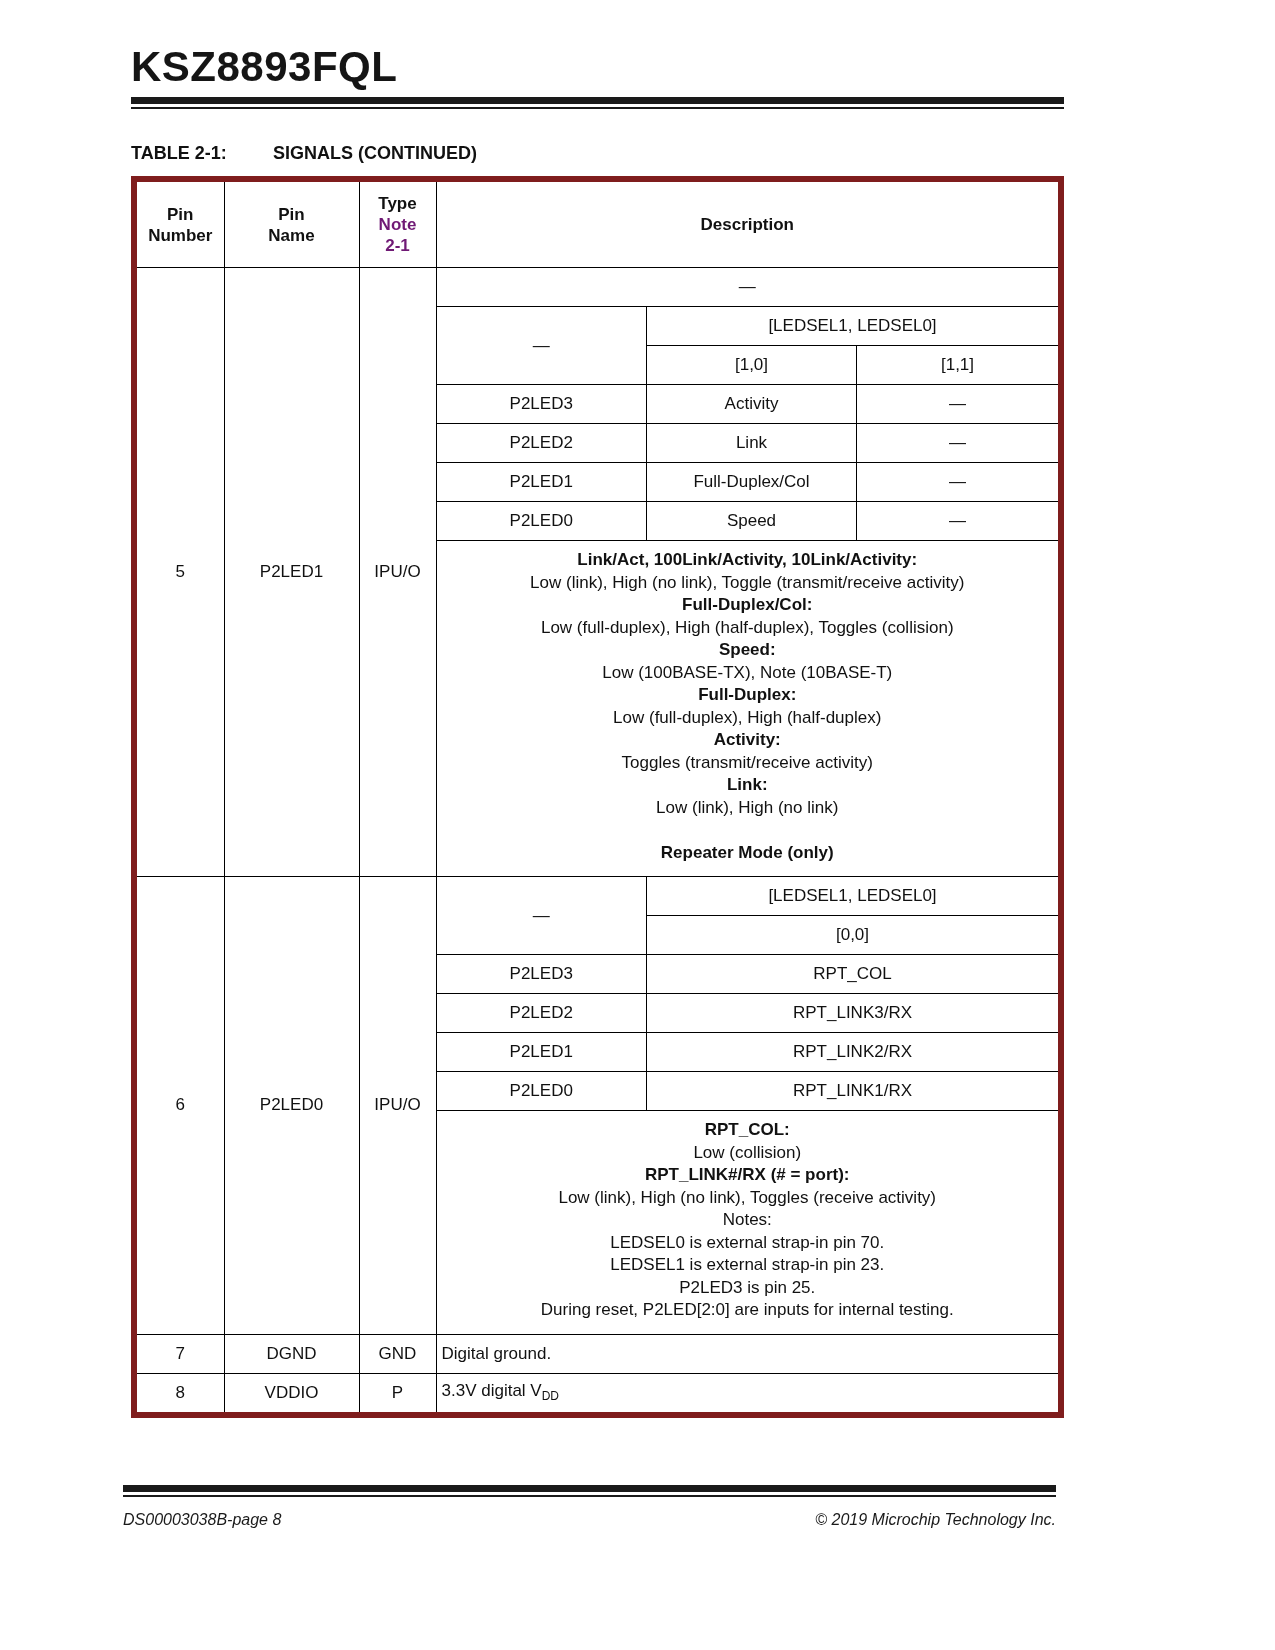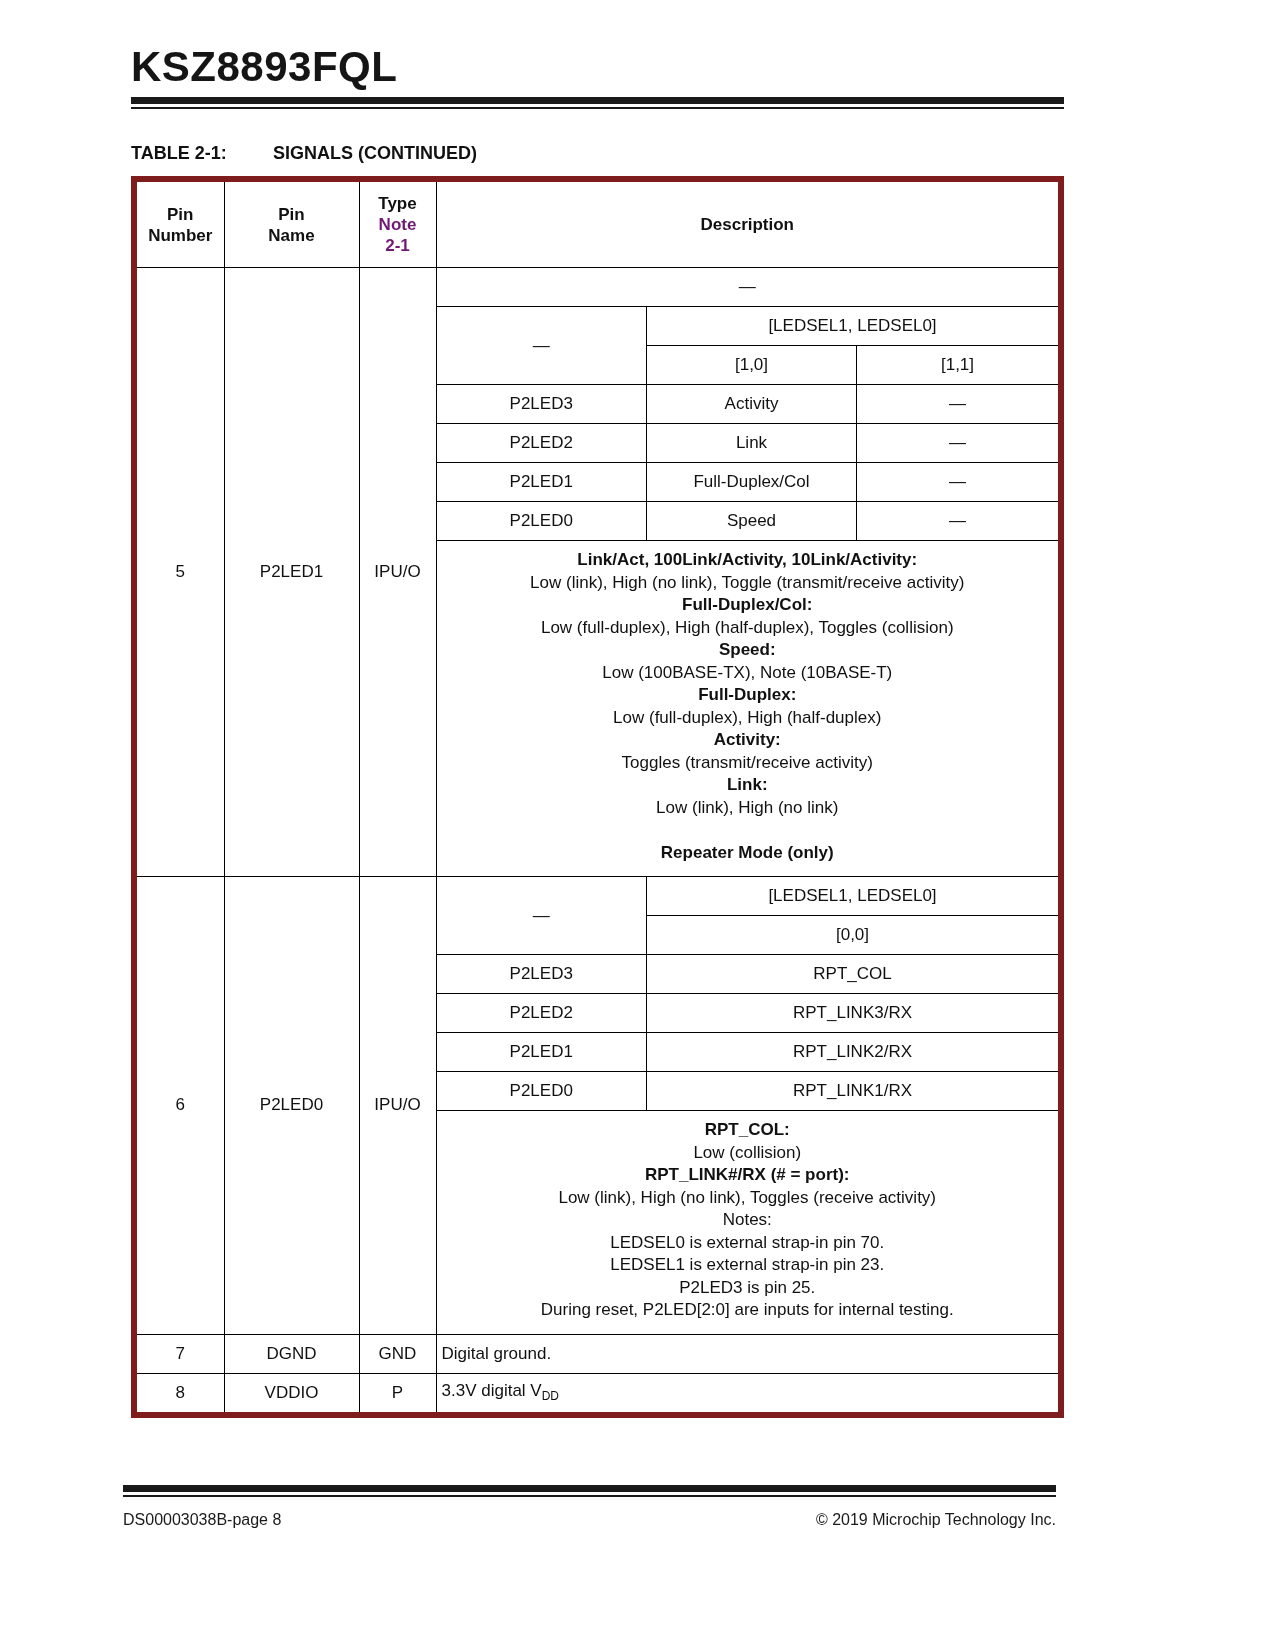--- a/index.html
+++ b/index.html
@@ -96,20 +96,21 @@
     vertical-align: middle;
     text-align: left;
   }
   sub { font-size: 12px; }
 
   .footer {
     position: absolute;
     left: 123px;
     top: 1485px;
     width: 933px;
+    font-style: italic;
   }
   .footer-row {
     display: flex;
     justify-content: space-between;
     margin-top: 14px;
     font-size: 16px;
     color: #1a1a1a;
   }
 </style>
 </head>

